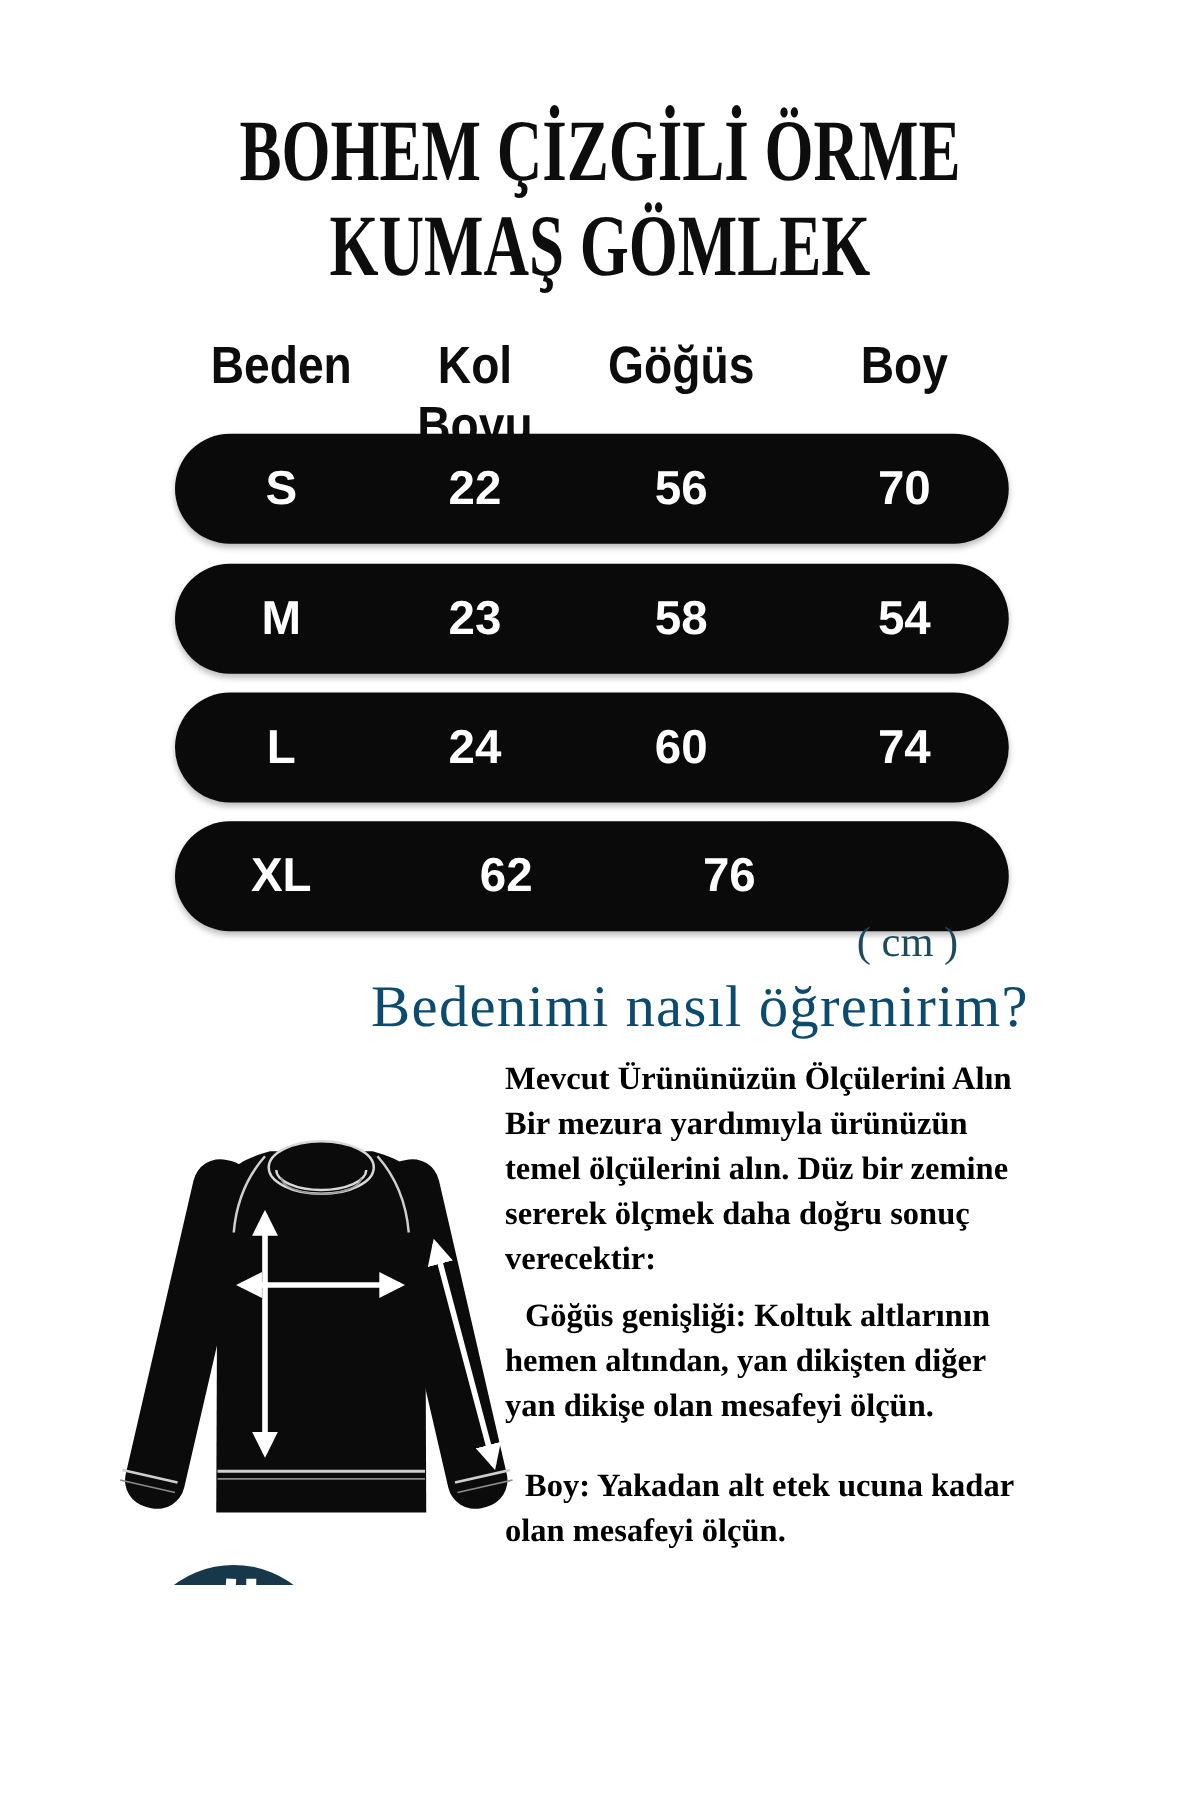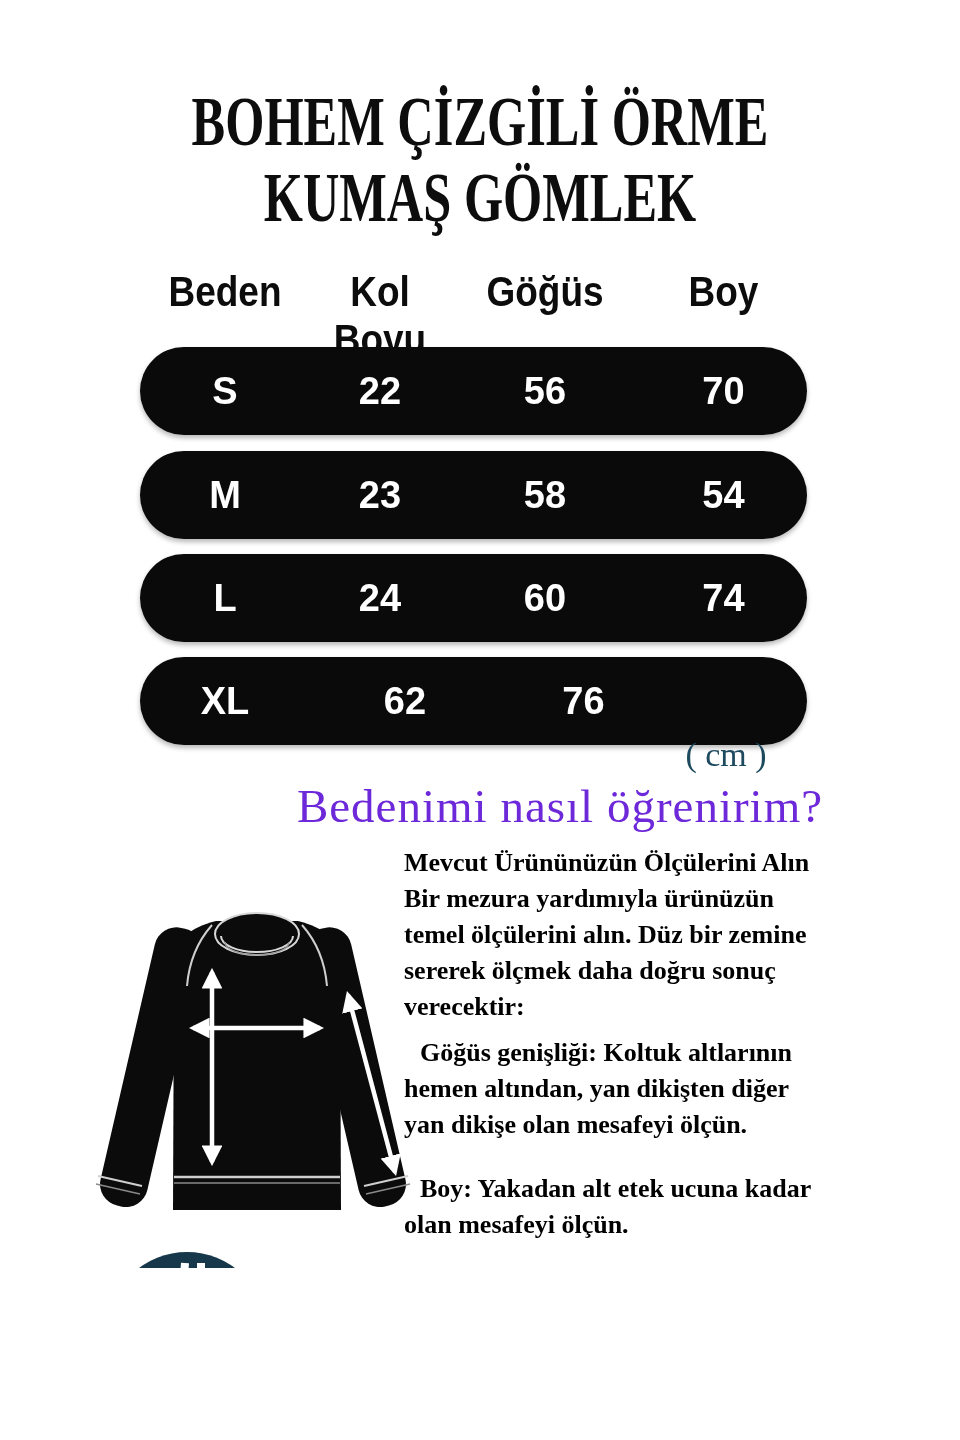--- a/index.html
+++ b/index.html
@@ -24,21 +24,21 @@
        border-radius:44px;display:flex;align-items:center;color:#ffffff;
        font-family:"Liberation Sans",sans-serif;font-weight:700;font-size:38px;
        box-shadow:0 3px 5px rgba(0,0,0,0.28);}
 
   
   .cm{position:absolute;top:736px;left:668px;width:116px;text-align:center;
       font-family:"Liberation Serif",serif;font-size:34px;color:#1d4a5e;}
 
   
   .guide-heading{position:absolute;top:779px;left:160px;right:0;margin:0;text-align:center;
-      font-family:"Liberation Serif",serif;font-weight:400;font-size:47px;color:#6d28d9;
+      font-family:"Liberation Serif",serif;font-weight:400;font-size:47px;color:#0c4a6e;
       letter-spacing:1px;}
 
   
   .sweatshirt{position:absolute;left:92px;top:892px;width:322px;height:336px;}
 
   
   .paras{position:absolute;left:404px;top:845px;width:530px;
          font-family:Liberation Serif, serif;font-weight:700;font-size:26px;line-height:36px;
          color:#000000;}
   .paras p{margin:0;white-space:pre-line;}

